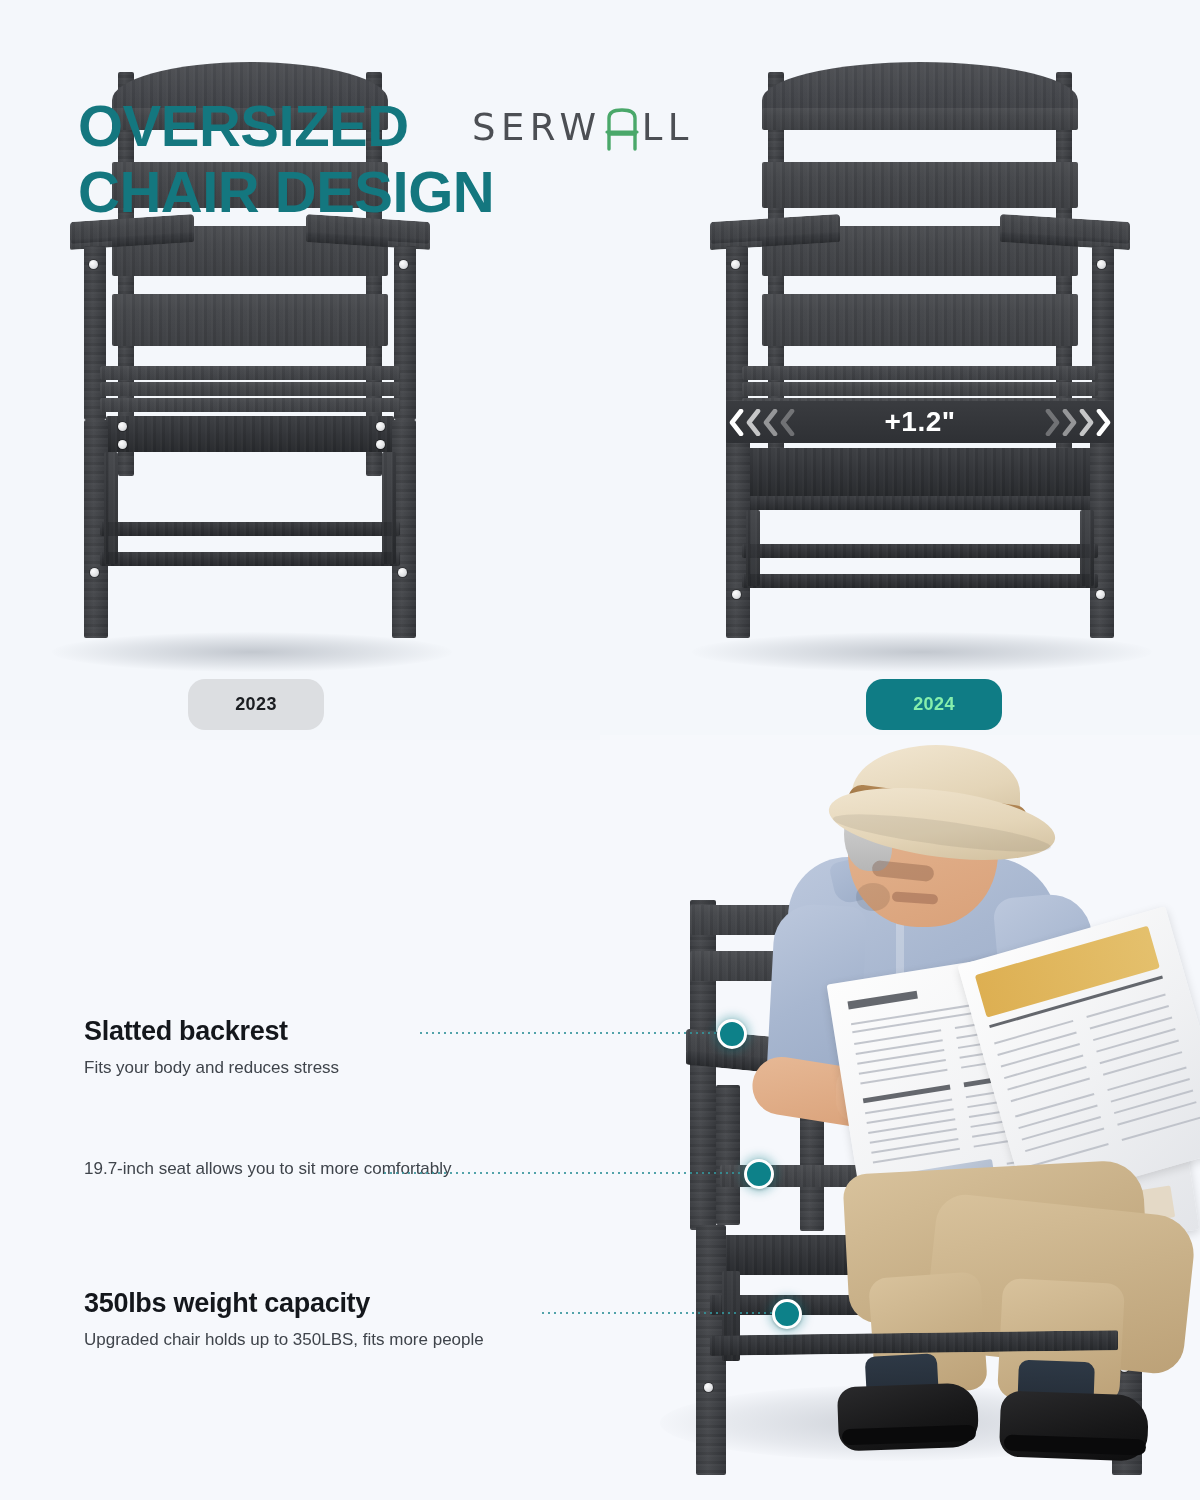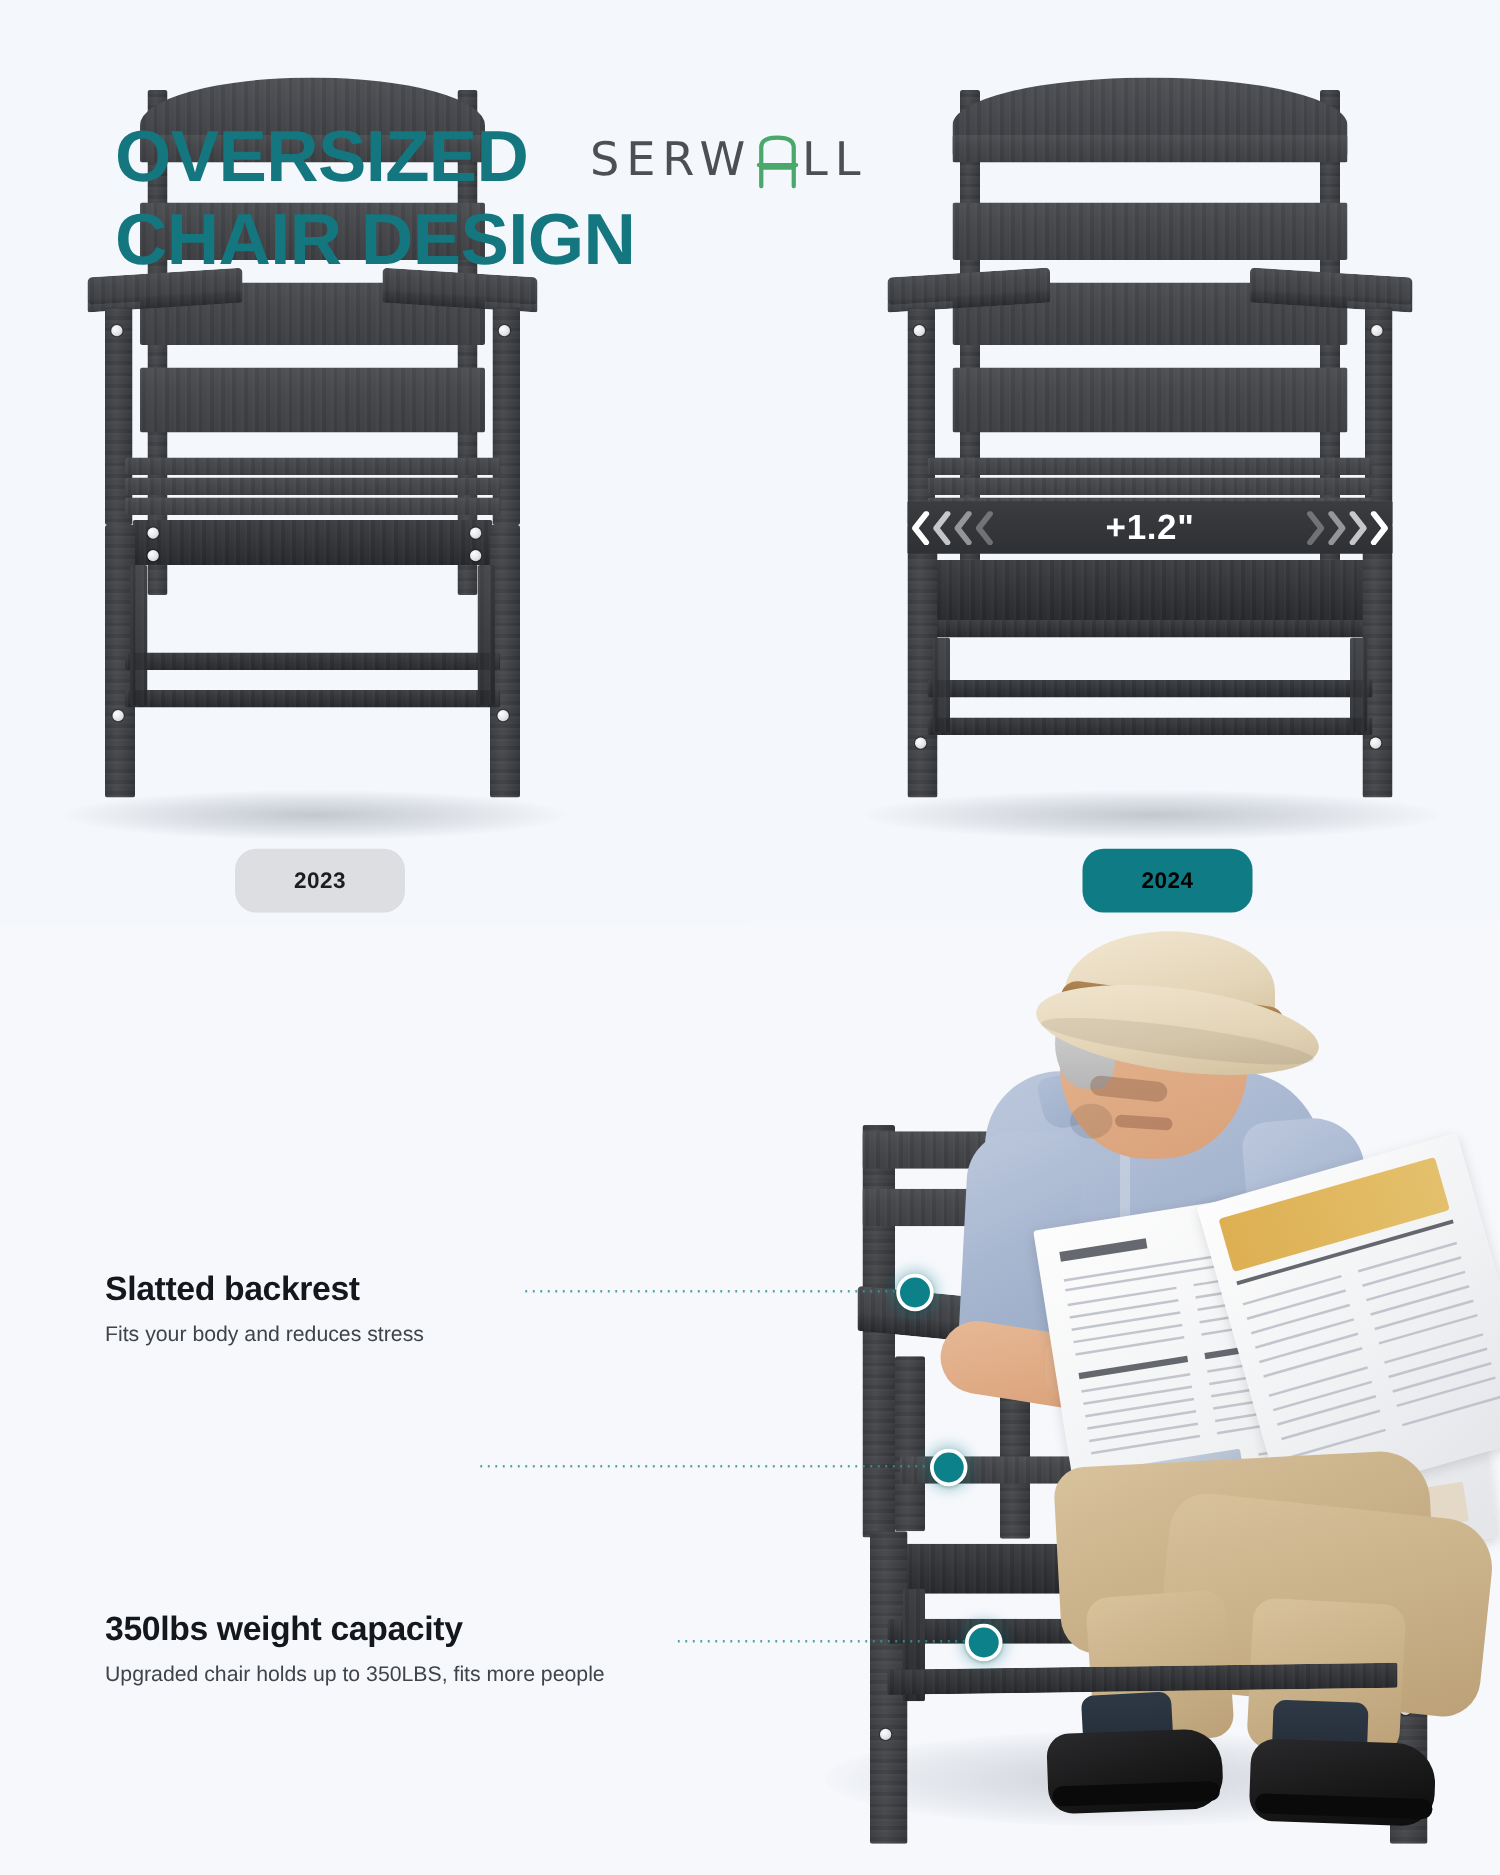--- a/index.html
+++ b/index.html
@@ -66,21 +66,21 @@
   }
 
   
   .badge {
     position:absolute; height:51px; border-radius:17px;
     display:flex; align-items:center; justify-content:center;
     font-size:18px; font-weight:700; letter-spacing:.4px;
     font-family:"Liberation Sans", sans-serif;
   }
   #badge-2023 { left:188px; top:679px; width:136px; background:#dcdee1; color:#1b1d21; }
-  #badge-2024 { left:866px; top:679px; width:136px; background:#0f7c85; color:#000000; }
+  #badge-2024 { left:866px; top:679px; width:136px; background:#0f7c85; color:#86efac; }
 
   
   #upgrade-callout { position:absolute; left:452px; top:330px; width:280px; height:135px; }
   #upgrade-text {
     position:absolute; left:42px; top:14px; width:200px;
     font-size:25px; font-weight:700; line-height:1.18;
     color:#14171c; letter-spacing:.2px; text-align:center;
   }
   #upgrade-arc { position:absolute; left:0; top:0; }
 
@@ -98,21 +98,21 @@
   .chev-group { display:flex; align-items:center; }
   .chev { width:17px; height:27px; }
   .chev svg { display:block; }
 
   
   #bottom-section { position:absolute; left:0; top:740px; width:1200px; height:760px; background:#f6f8fc; }
 
   #headline {
     position:absolute; left:78px; top:93px; width:560px;
     font-size:58px; line-height:1.13; font-weight:700;
-    color:#14777f; letter-spacing:-.5px;margin-left:14px;
+    color:#14777f; letter-spacing:-.5px;
   }
 
   .feature { position:absolute; left:84px; width:470px; }
   .feature .f-title {
     font-size:27px; font-weight:700; color:#14171c; letter-spacing:-.3px;
     white-space:nowrap;
   }
   .feature .f-desc {
     margin-top:9px; font-size:17px; line-height:1.36; color:#3f444b; font-weight:400;
   }
@@ -455,20 +455,21 @@
 <div id="headline">
   <div>OVERSIZED</div>
   <div>CHAIR DESIGN</div>
 </div>
 
 <div class="feature" id="feature-0">
   <div class="f-title">Slatted backrest</div>
   <div class="f-desc">Fits your body and reduces stress</div>
 </div>
 <div class="feature" id="feature-1">
+  <div class="f-desc">19.7-inch seat allows you to sit more comfortably</div>
 </div>
 <div class="feature" id="feature-2">
   <div class="f-title">350lbs weight capacity</div>
   <div class="f-desc">Upgraded chair holds up to 350LBS, fits more people</div>
 </div>
 
 <div class="dotline" id="dotline-0"></div>
 <div class="dotline" id="dotline-1"></div>
 <div class="dotline" id="dotline-2"></div>
 

